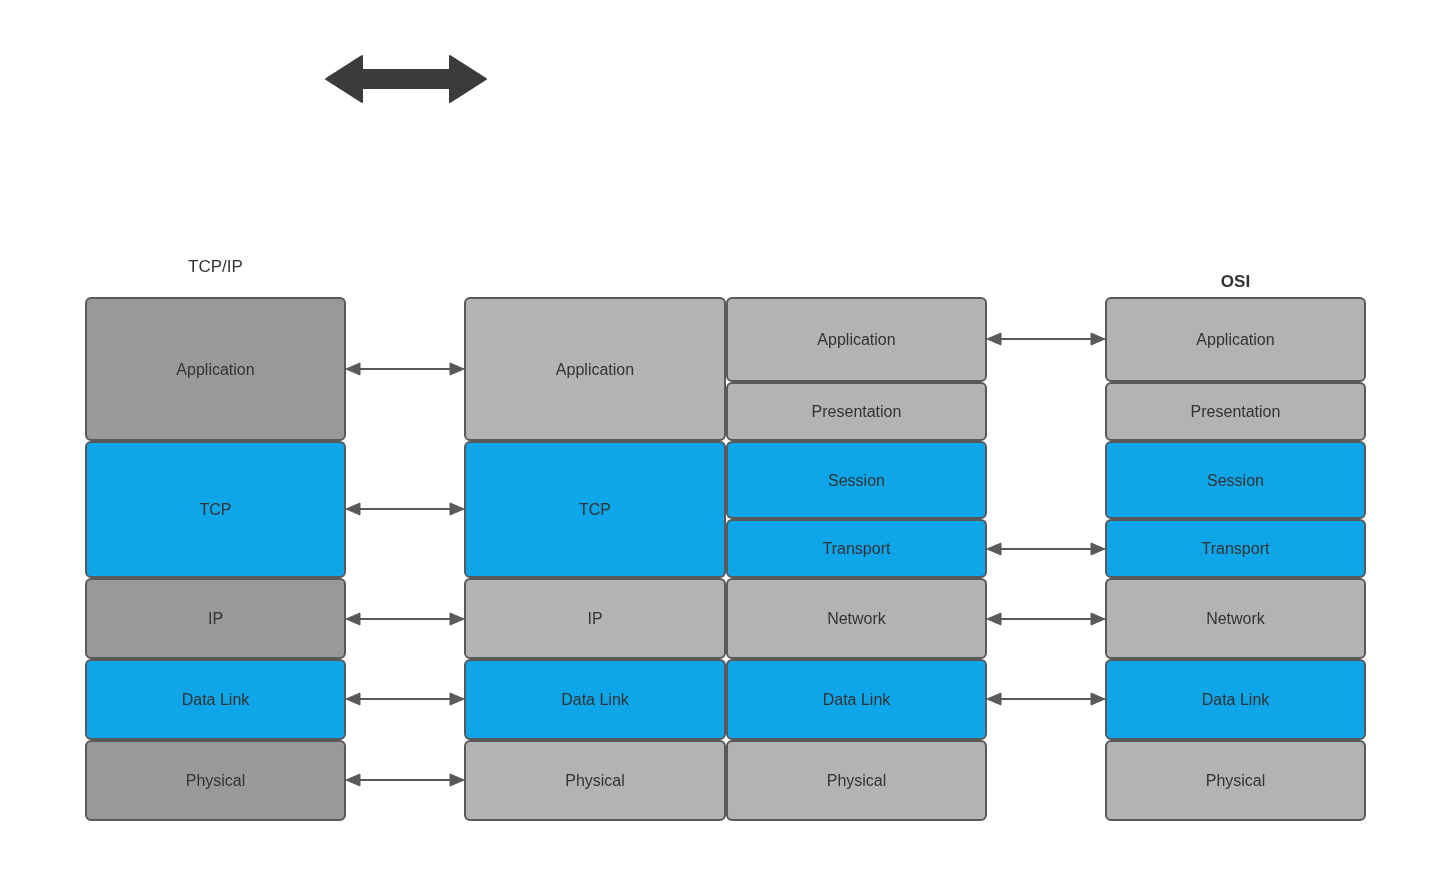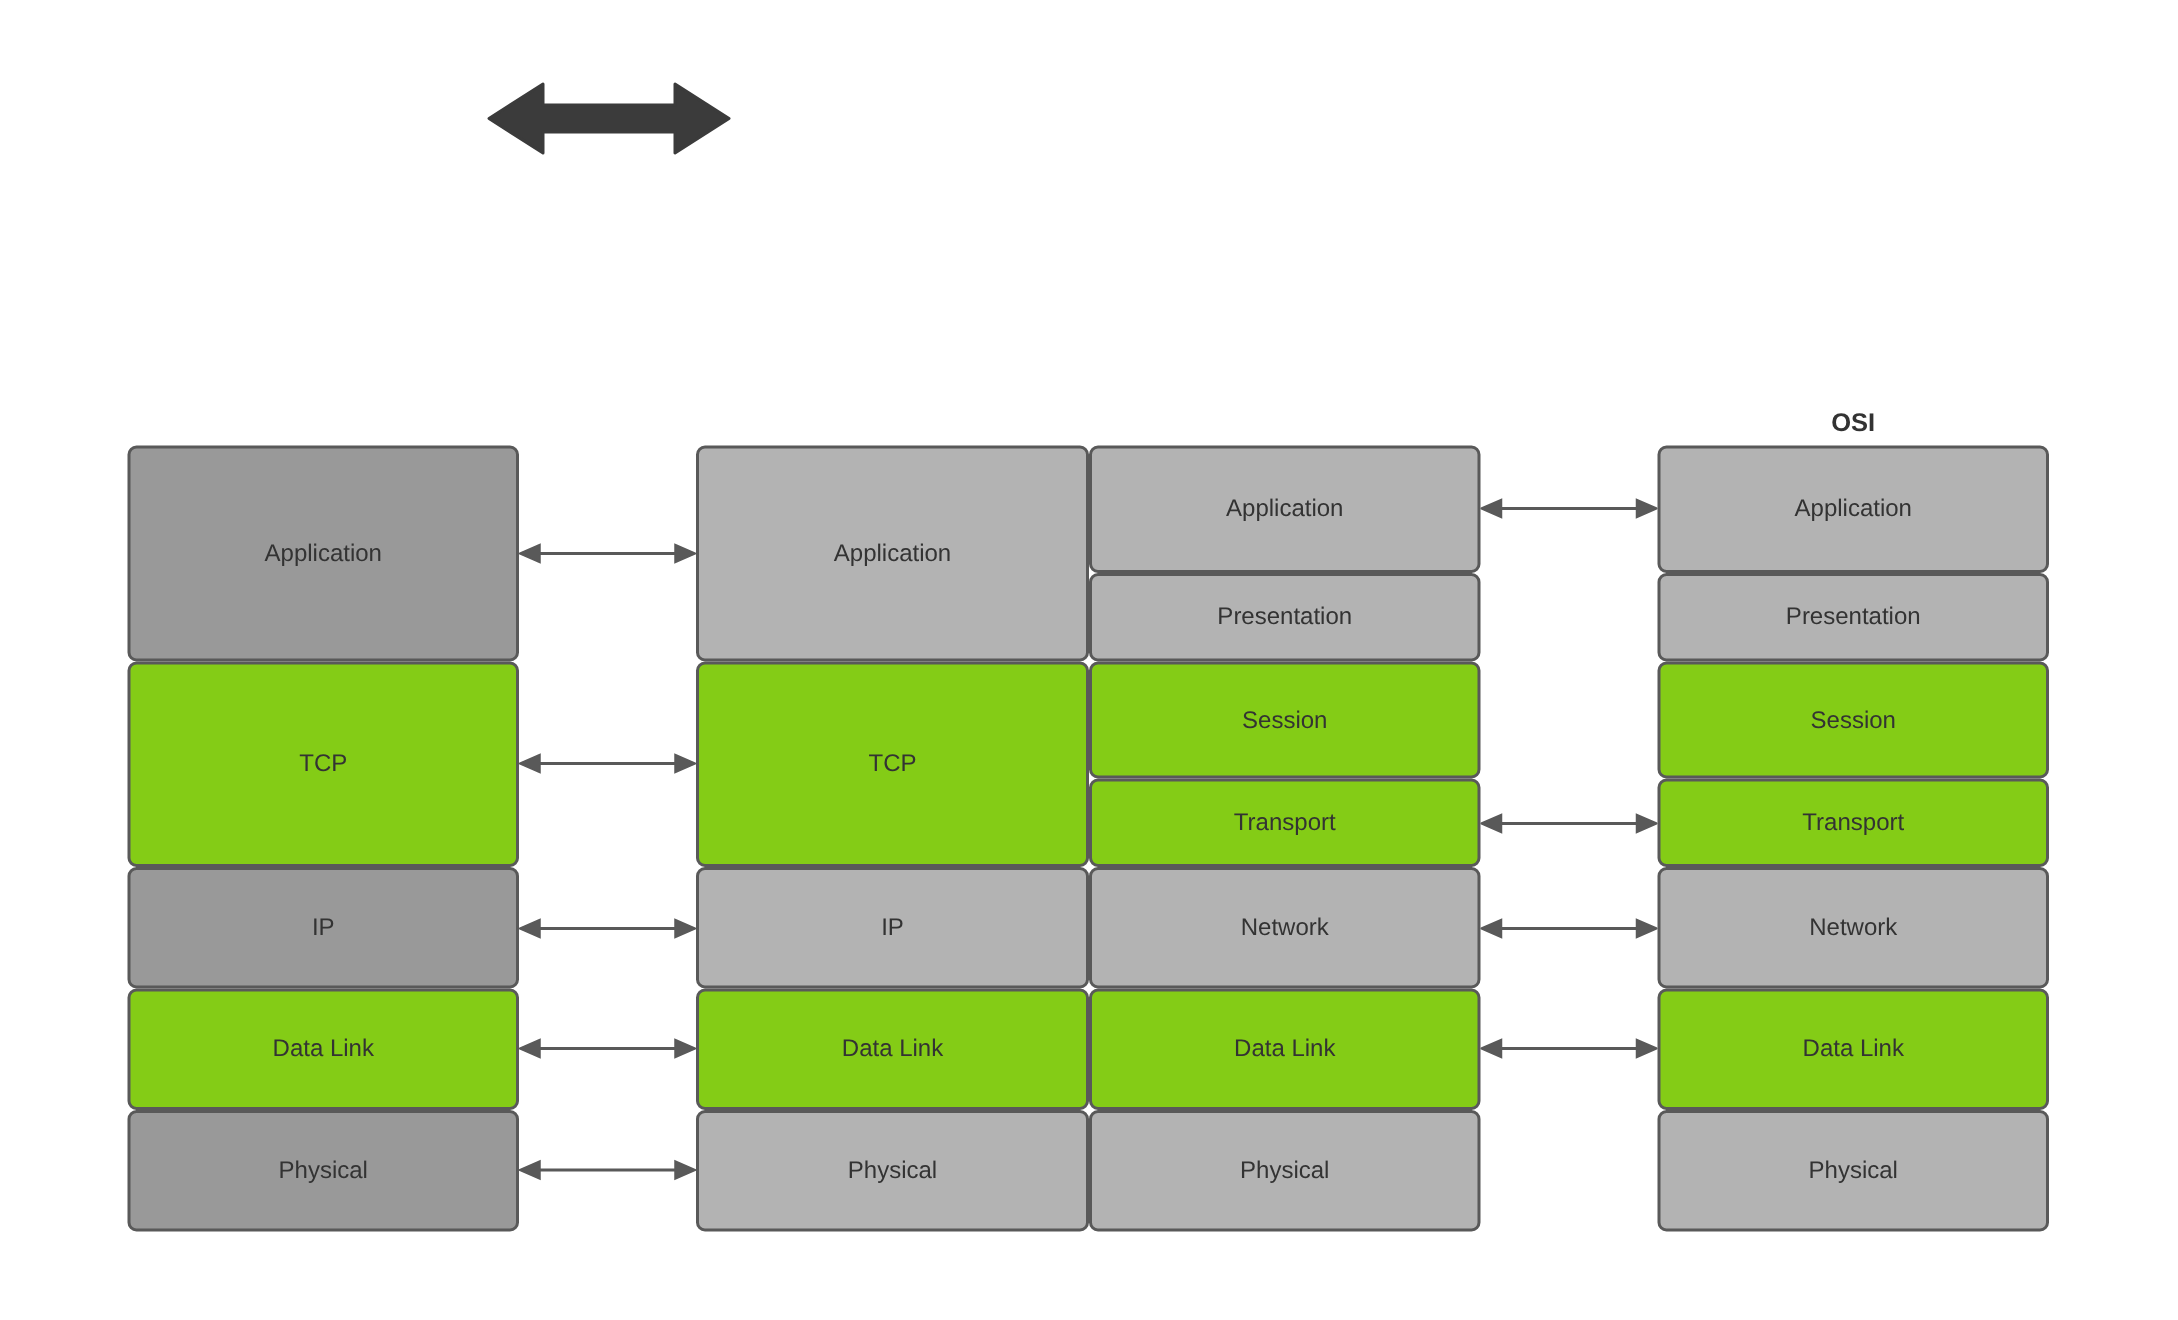--- a/index.html
+++ b/index.html
@@ -27,37 +27,38 @@
     border:2px solid #595959;
     border-radius:6px;
     display:flex;align-items:center;justify-content:center;
     font-size:16px;color:#333333;
     text-align:left;
     line-height:19px;
     white-space:nowrap;
   }
   .fill-dark{background:#999999;}
   .fill-light{background:#b3b3b3;}
-  .fill-white{background:#84cc16;}
+  .fill-white{background:#0ea5e9;}
 
   
   .connector{position:absolute;height:20px;}
   .connector svg{display:block;}
 </style>
 </head>
 <body>
 
 <div id="stage">
 
   <div class="top-arrow">
     <svg width="168" height="58" viewBox="0 0 168 58">
       <path d="M4 29 L40 6 L40 20 L128 20 L128 6 L164 29 L128 52 L128 38 L40 38 L40 52 Z" fill="#3b3b3b" stroke="#3b3b3b" stroke-width="2" stroke-linejoin="round"></path>
     </svg>
   </div>
 
+  <div class="col-title" style="left:85px;top:257px;width:261px;">TCP/IP</div>
   <div class="col-title" style="left:1105px;top:272px;width:261px;font-weight:bold;">OSI</div>
 
   <div class="layer-box fill-dark" style="left:85px;top:297px;width:261px;height:144px;">Application</div>
   <div class="layer-box fill-white" style="left:85px;top:441px;width:261px;height:137px;">TCP</div>
   <div class="layer-box fill-dark" style="left:85px;top:578px;width:261px;height:81px;">IP</div>
   <div class="layer-box fill-white" style="left:85px;top:659px;width:261px;height:81px;">Data Link</div>
   <div class="layer-box fill-dark" style="left:85px;top:740px;width:261px;height:81px;">Physical</div>
 
   <div class="layer-box fill-light" style="left:464px;top:297px;width:262px;height:144px;">Application</div>
   <div class="layer-box fill-white" style="left:464px;top:441px;width:262px;height:137px;">TCP</div>

